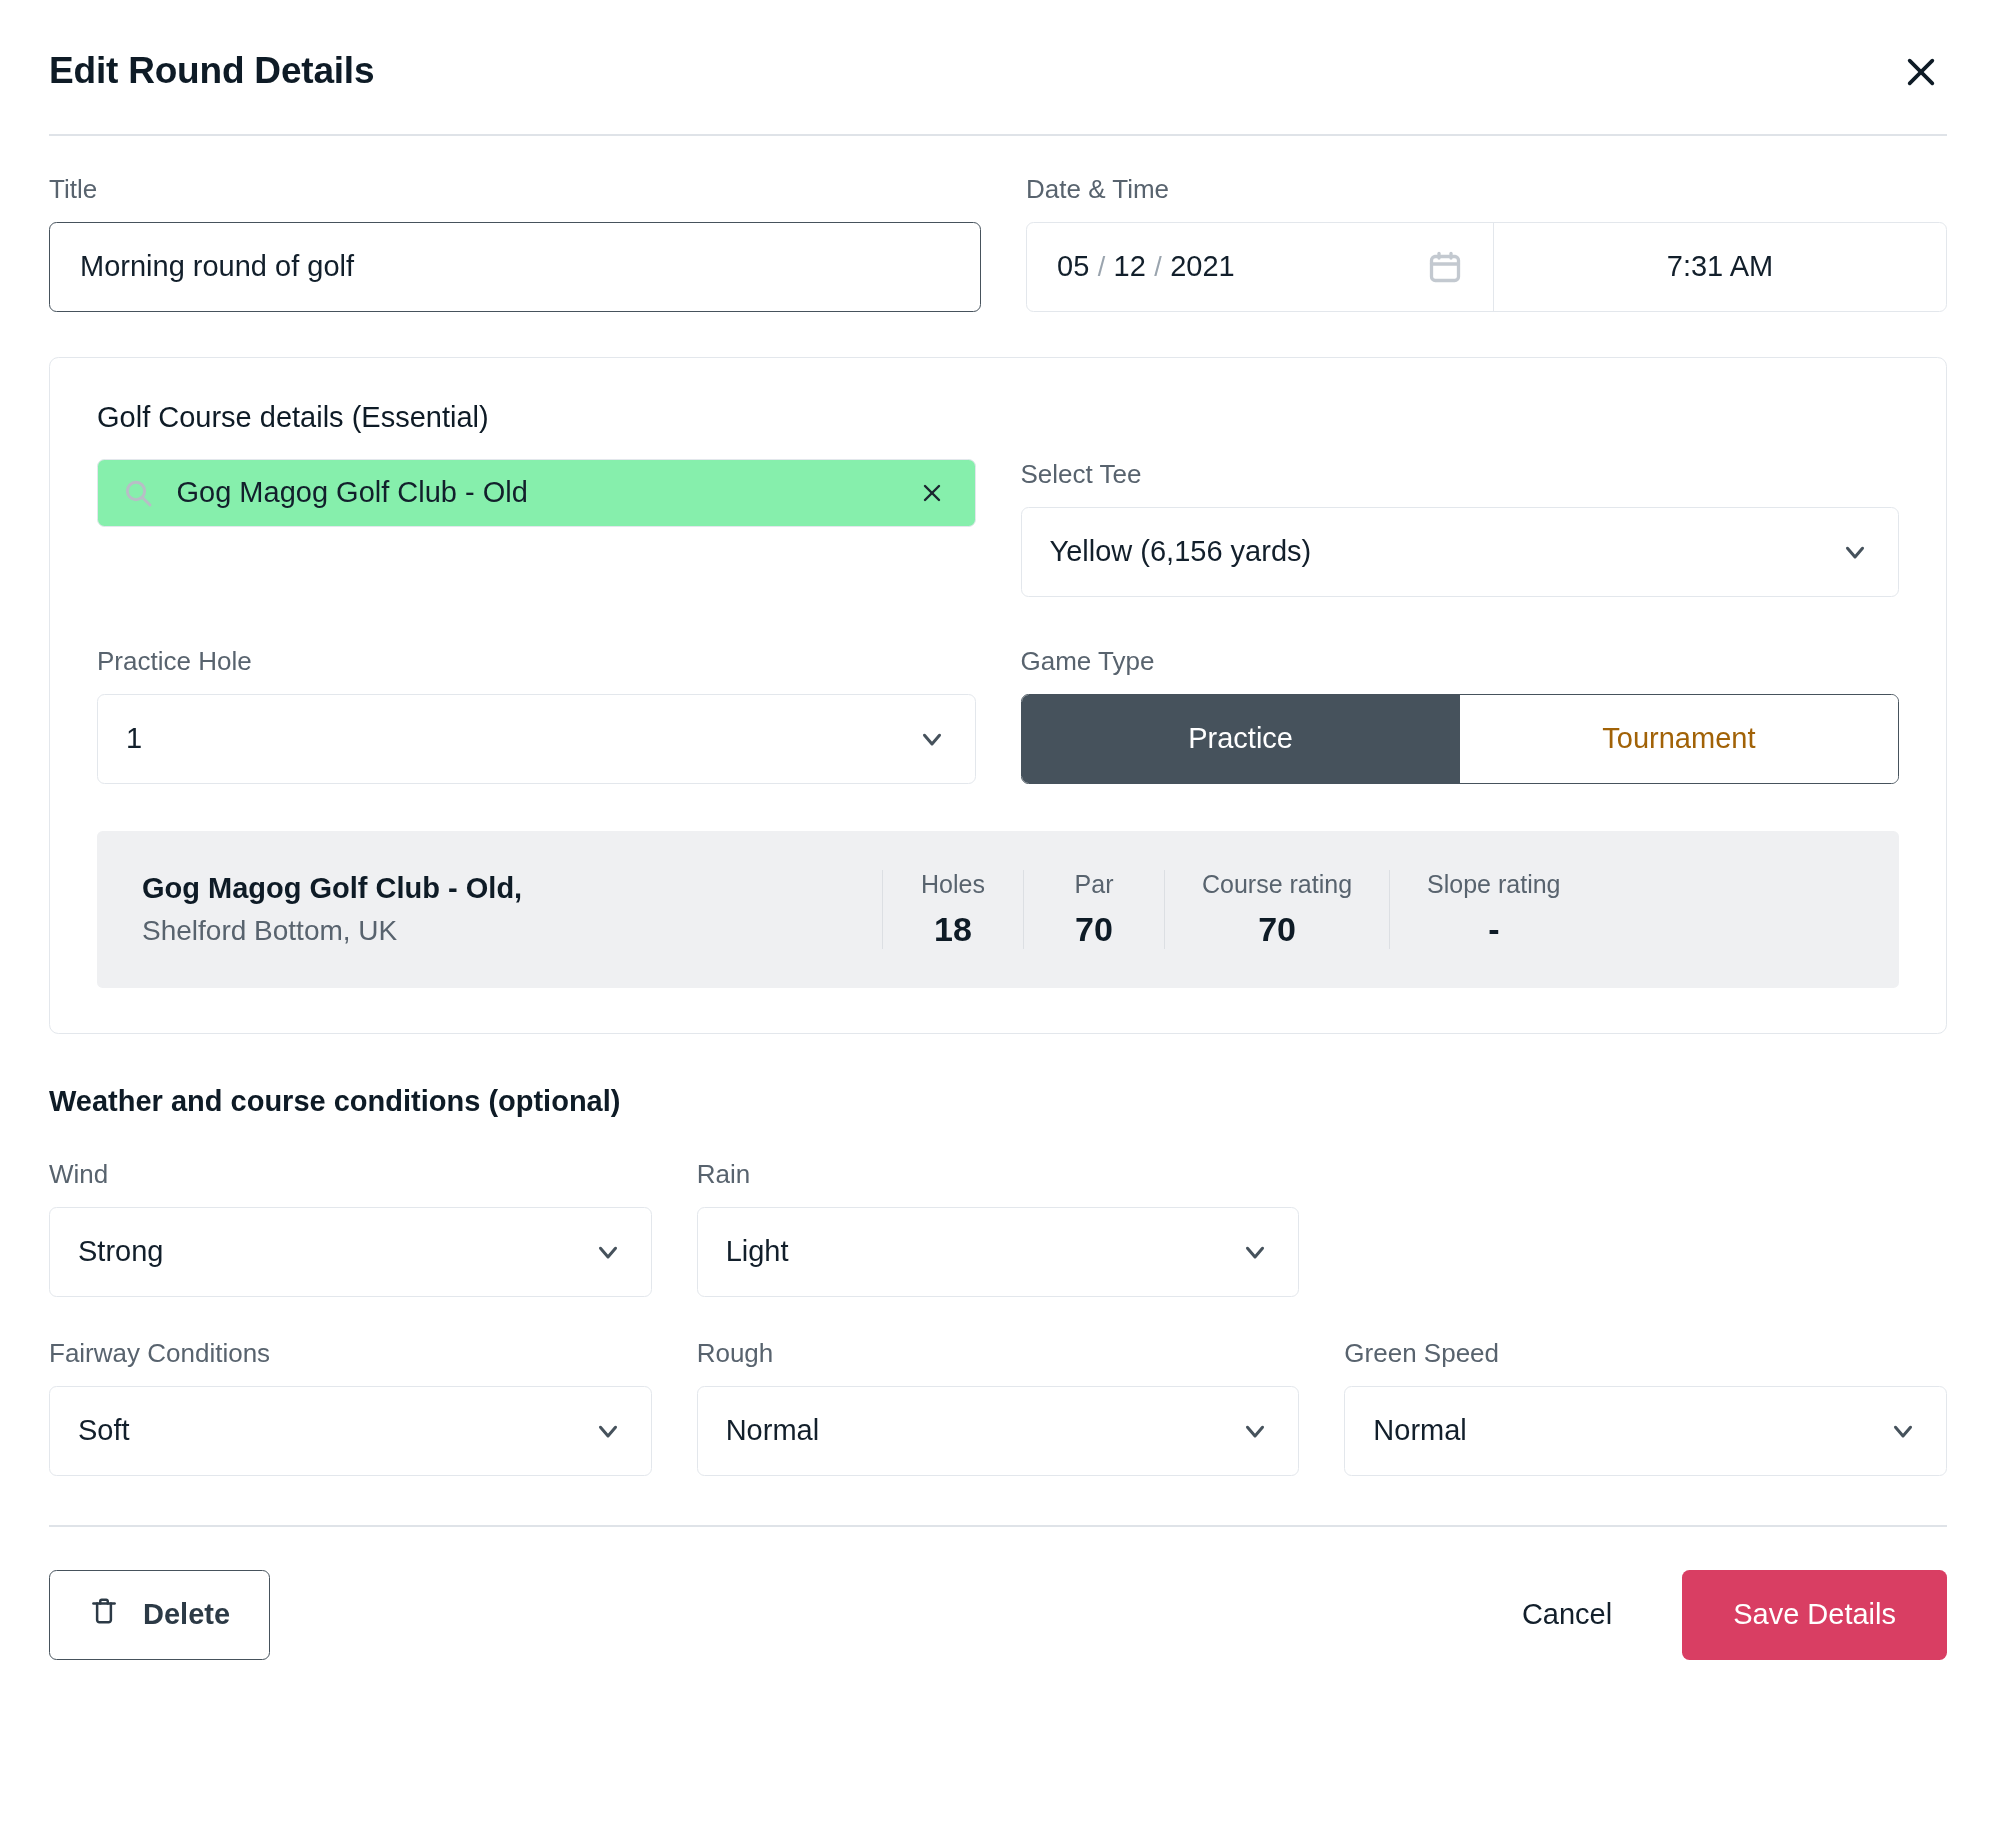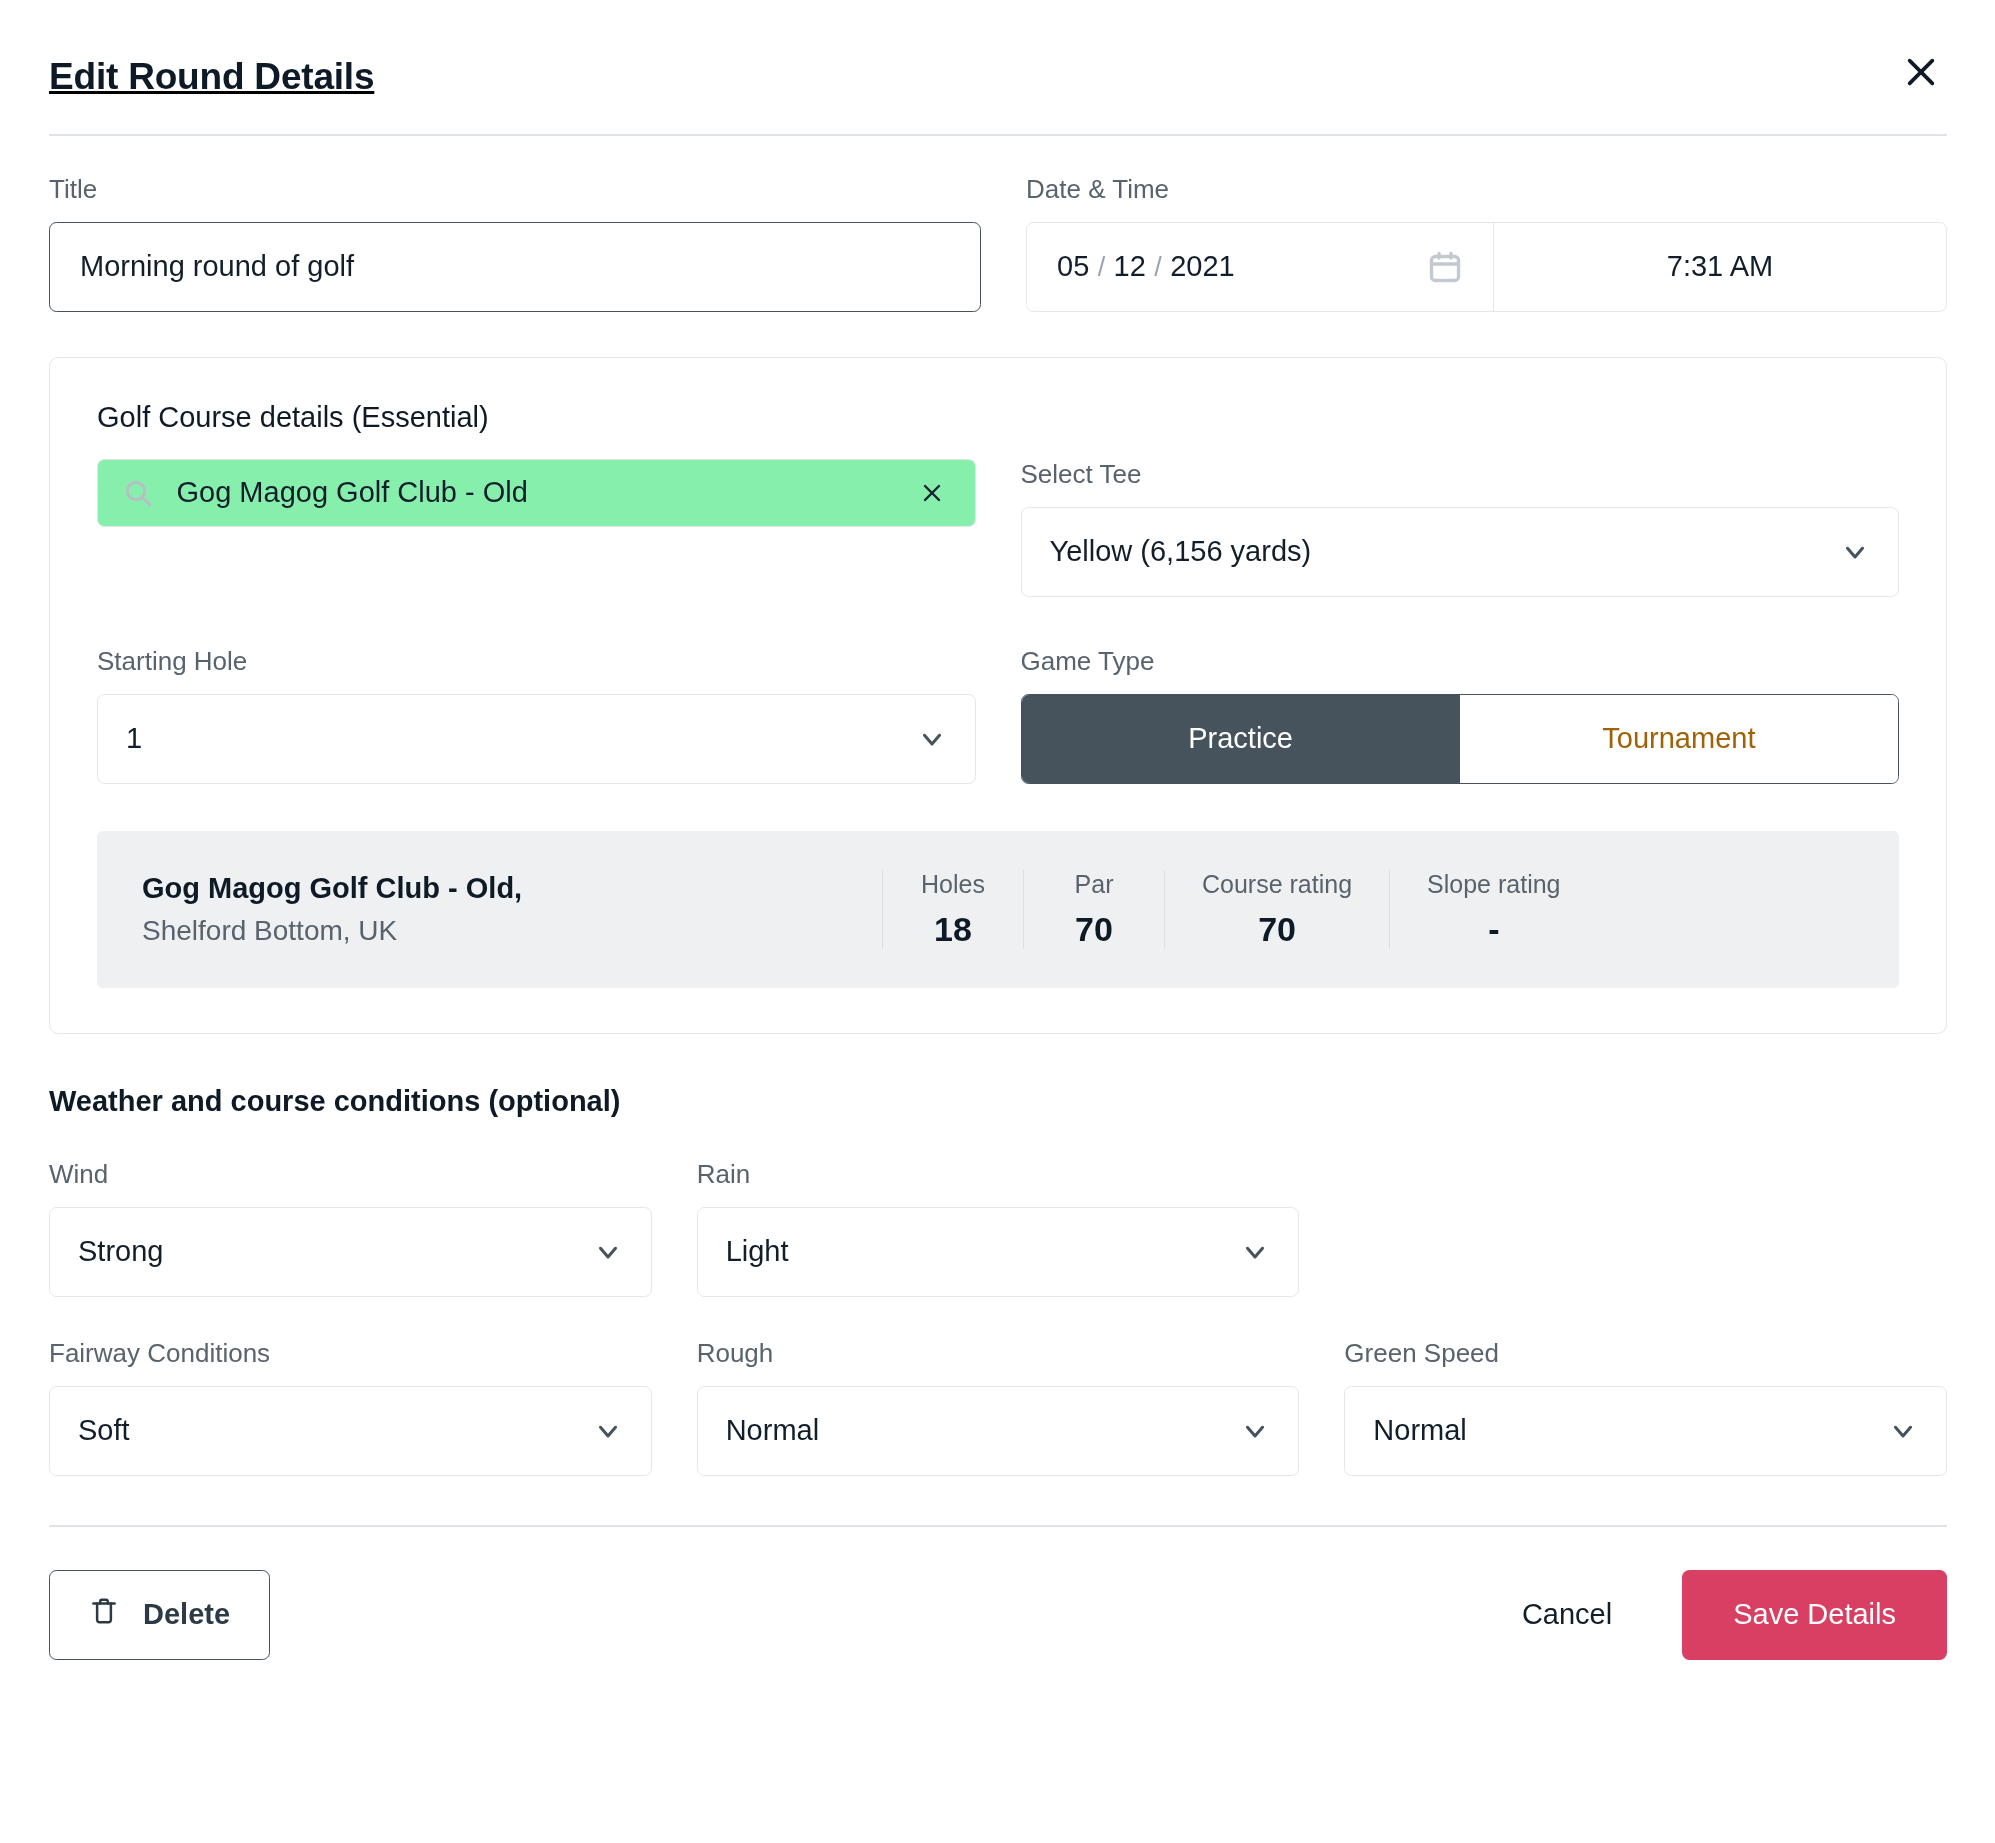--- a/index.html
+++ b/index.html
@@ -17,24 +17,23 @@
     width: 1996px;
     height: 1844px;
     background: #ffffff;
     padding: 0 49px;
     overflow: hidden;
   }
 
   
   .modal-header {
     display: flex;
-    align-items: flex-end;
+    align-items: center;
     justify-content: space-between;
     padding-top: 44px;
-    text-decoration: underline;
   }
   .modal-title {
     font-size: 37px;
     font-weight: bold;
     color: #0e1b26;
     letter-spacing: -0.2px;
   }
   .close-btn {
     width: 52px; height: 52px;
     display: flex; align-items: center; justify-content: center;
@@ -386,21 +385,21 @@
             <svg width="30" height="30" viewBox="0 0 24 24" fill="none" stroke="#46525c" stroke-width="2.4" stroke-linecap="round" stroke-linejoin="round">
               <polyline points="6 9 12 16 18 9"></polyline>
             </svg>
           </span>
         </div>
       </div>
     </div>
 
     <div class="card-row card-row-2">
       <div class="card-col">
-        <label class="field-label">Starting Hole</label>
+        <label class="field-label">Practice Hole</label>
         <div class="select-box">
           <span class="select-value">1</span>
           <span class="chev">
             <svg width="30" height="30" viewBox="0 0 24 24" fill="none" stroke="#46525c" stroke-width="2.4" stroke-linecap="round" stroke-linejoin="round">
               <polyline points="6 9 12 16 18 9"></polyline>
             </svg>
           </span>
         </div>
       </div>
 

